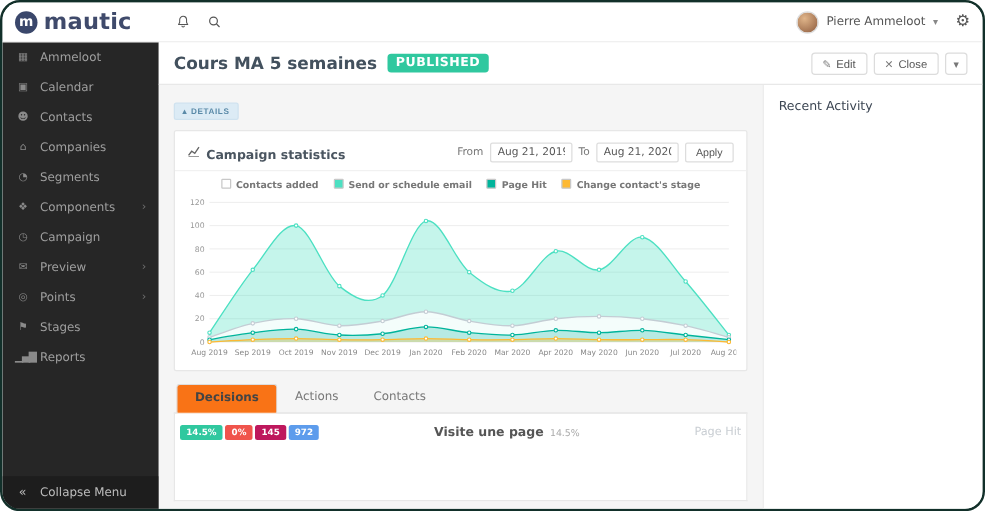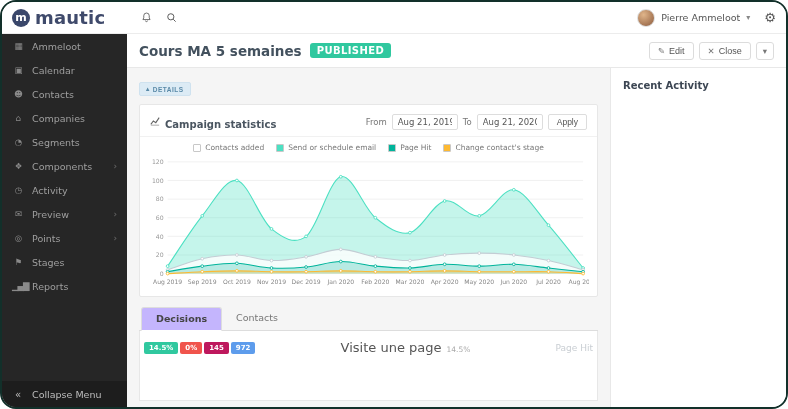--- a/index.html
+++ b/index.html
@@ -33,48 +33,48 @@
   .page-title { font-size: 13.5px; font-weight: bold; color: #43515e; }
   .status-badge { font-size: 10px; font-weight: bold; color: #fff; background: #30c89f; padding: 2px 7px; border-radius: 3px; letter-spacing: .4px; }
   .hdr-actions { margin-left: auto; display: flex; align-items: center; gap: 5px; }
   .btn { display: inline-flex; align-items: center; gap: 4px; font-size: 9px; color: #555; background: #fff;
          border: 1px solid #dcdcdc; border-radius: 3px; padding: 3px 8px; cursor: pointer; }
   .btn .bi { font-size: 8.5px; color: #777; }
   .btn-caret { padding: 3px 6px; }
   .work-row { flex: 1; display: flex; min-height: 0; }
   .content { flex: 1; background: #f5f5f5; padding: 8px 12px; min-width: 0; overflow: hidden; }
   .aside { flex: 0 0 176px; width: 176px; background: #fff; border-left: 1px solid #e8e8e8; padding: 12px; }
-  .aside-title { font-size: 10px; font-weight: bold; color: #3c4653; }
+  .aside-title { font-size: 10px; font-weight: normal; color: #3c4653; }
   
   .details-btn { display: inline-flex; align-items: center; gap: 3px; font-size: 6.5px; font-weight: bold; letter-spacing: .5px;
                  color: #5a8aa8; background: #dcebf5; border: 1px solid #cfe2ef; border-radius: 2px; padding: 2px 6px; cursor: pointer; margin: 2px 0 8px; }
   
   .panel { background: #fff; border: 1px solid #e7e7e7; border-radius: 2px; }
   .panel-head { display: flex; align-items: flex-end; padding: 6px 10px; border-bottom: 1px solid #f1f1f1; gap: 5px; }
   .panel-title { font-size: 10px; font-weight: bold; color: #4a5560; }
   .range-controls { margin-left: auto; display: flex; align-items: center; gap: 5px; }
   .range-label { font-size: 8.5px; color: #777; }
   .date-input { width: 66px; font-size: 8.5px; color: #555; border: 1px solid #ddd; border-radius: 2px; padding: 2px 5px; font-family: inherit; }
   .apply-btn { font-size: 8.5px; color: #555; background: #fff; border: 1px solid #ddd; border-radius: 2px; padding: 2px 8px; cursor: pointer; }
   .legend { display: flex; justify-content: center; gap: 12px; padding: 6px 4px 2px; }
-  .leg-item { display: flex; align-items: center; gap: 4px; font-size: 7.5px; color: #777; cursor: pointer; }
+  .leg-item { display: flex; align-items: flex-start; gap: 4px; font-size: 7.5px; color: #777; cursor: pointer; font-weight: bold; }
   .leg-box { width: 8px; height: 8px; border: 1px solid #c8c8c8; border-radius: 1px; display: inline-block; }
   .chart-wrap { padding: 2px 8px 6px; }
   
   .tabs { display: flex; margin-top: 10px; border-bottom: 1px solid #ddd; padding-left: 2px; }
   .tab { padding: 5px 14px 6px; font-size: 9.5px; color: #777; cursor: pointer; }
-  .tab.active { background: #c4b5fd; border: 1px solid #ddd; border-bottom: 1px solid #fff; margin-bottom: -1px;
+  .tab.active { background: #f97316; border: 1px solid #ddd; border-bottom: 1px solid #fff; margin-bottom: -1px;
                 border-radius: 3px 3px 0 0; font-weight: bold; color: #444; }
   
   .decision-card { background: #fff; border: 1px solid #e7e7e7; border-top: none; min-height: 70px; padding: 9px 4px; }
   .decision-row { display: flex; align-items: center; }
   .badges { display: flex; gap: 2px; }
   .badge { font-size: 7px; font-weight: bold; color: #fff; padding: 2px 5px; border-radius: 2px; }
   .decision-mid { flex: 1; display: flex; align-items: baseline; justify-content: center; gap: 5px; }
-  .decision-title { font-size: 13px; font-weight: normal; color: #555; }
+  .decision-title { font-size: 10px; font-weight: bold; color: #555; }
   .decision-sub { font-size: 7.5px; color: #aaa; }
   .decision-type { font-size: 9px; color: #c9ced3; }
 </style>
 </head>
 <body>
 
 <div class="frame">
 
   <header class="topbar">
     <div class="brand">
@@ -126,21 +126,21 @@
             <span class="g">◔</span>
             <span>Segments</span>
           </div>
           <div class="side-item">
             <span class="g">❖</span>
             <span>Components</span>
             <span class="chev">›</span>
           </div>
           <div class="side-item">
             <span class="g">◷</span>
-            <span>Activity</span>
+            <span>Campaign</span>
           </div>
           <div class="side-item">
             <span class="g">✉</span>
             <span>Preview</span>
             <span class="chev">›</span>
           </div>
           <div class="side-item">
             <span class="g">◎</span>
             <span>Points</span>
             <span class="chev">›</span>
@@ -309,20 +309,21 @@
                   <circle cx="338.0" cy="118.1" r="1.4" fill="#fff" stroke="#fdb933" stroke-width="0.9"></circle>
                   <circle cx="373.3" cy="118.1" r="1.4" fill="#fff" stroke="#fdb933" stroke-width="0.9"></circle>
                   <circle cx="408.7" cy="118.1" r="1.4" fill="#fff" stroke="#fdb933" stroke-width="0.9"></circle>
                   <circle cx="444.0" cy="120.0" r="1.4" fill="#fff" stroke="#fdb933" stroke-width="0.9"></circle>
                 </svg>
               </div>
           </section>
 
           <div class="tabs" id="tabs">
               <div class="tab active">Decisions</div>
+              <div class="tab">Actions</div>
               <div class="tab">Contacts</div>
             </div>
 
           <div class="decision-card">
             <div class="decision-row">
               <div class="badges" id="badges">
                   <span class="badge" style="background: rgb(48, 200, 159);">14.5%</span>
                   <span class="badge" style="background: rgb(240, 84, 76);">0%</span>
                   <span class="badge" style="background: #be185d;">145</span>
                   <span class="badge" style="background: rgb(93, 156, 236);">972</span>

